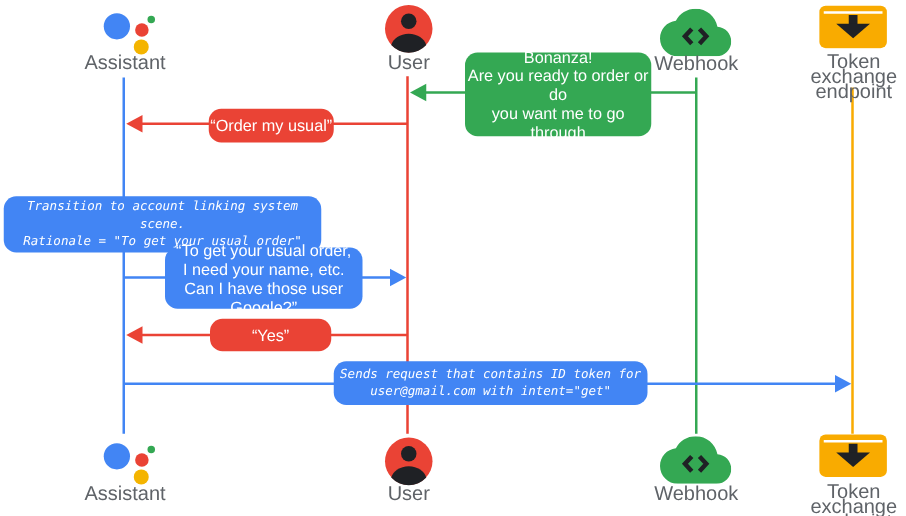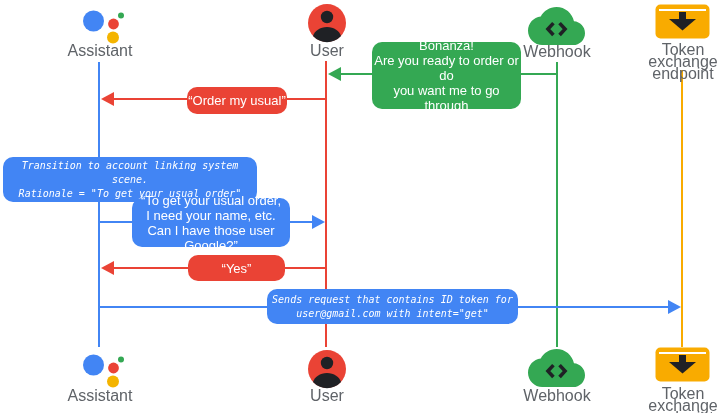--- a/index.html
+++ b/index.html
@@ -25,21 +25,21 @@
   .ar-blue  { border-right-color:#4285F4; border-left-color:#4285F4; }
   .ar-red   { border-right-color:#EA4335; border-left-color:#EA4335; }
   .ar-green { border-right-color:#34A853; border-left-color:#34A853; }
 
   .bubble {
     position:absolute; z-index:3; color:#ffffff; display:flex;
     align-items:center; justify-content:center; text-align:center;
     white-space:pre-line; border-radius:10px;
   }
   .bg-blue  { background:#4285F4; }
-  .bg-red   { background:#EA4335;margin-left:20px; }
+  .bg-red   { background:#EA4335; }
   .bg-green { background:#34A853; }
   .sans { font-size:13px; line-height:15px; }
   .mono { font-family:"DejaVu Sans Mono", monospace; font-style:italic;
           font-size:10px; line-height:14px; }
 
   .actor-label {
     position:absolute; transform:translateX(-50%); z-index:2;
     font-size:16px; line-height:12px; color:#5F6368; text-align:center;
     white-space:pre-line;
   }

